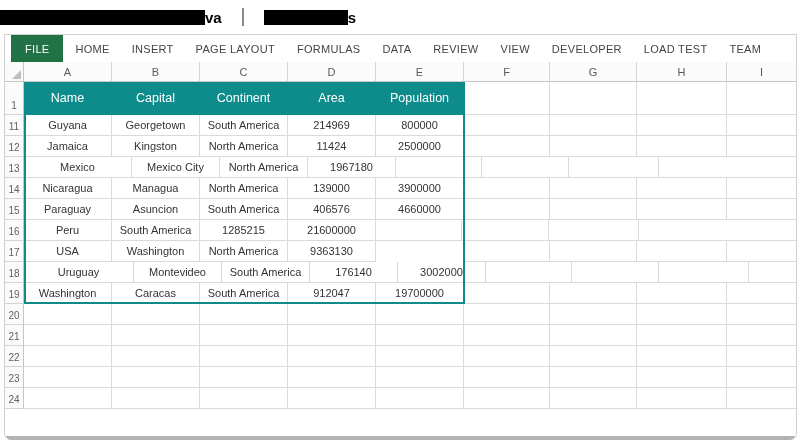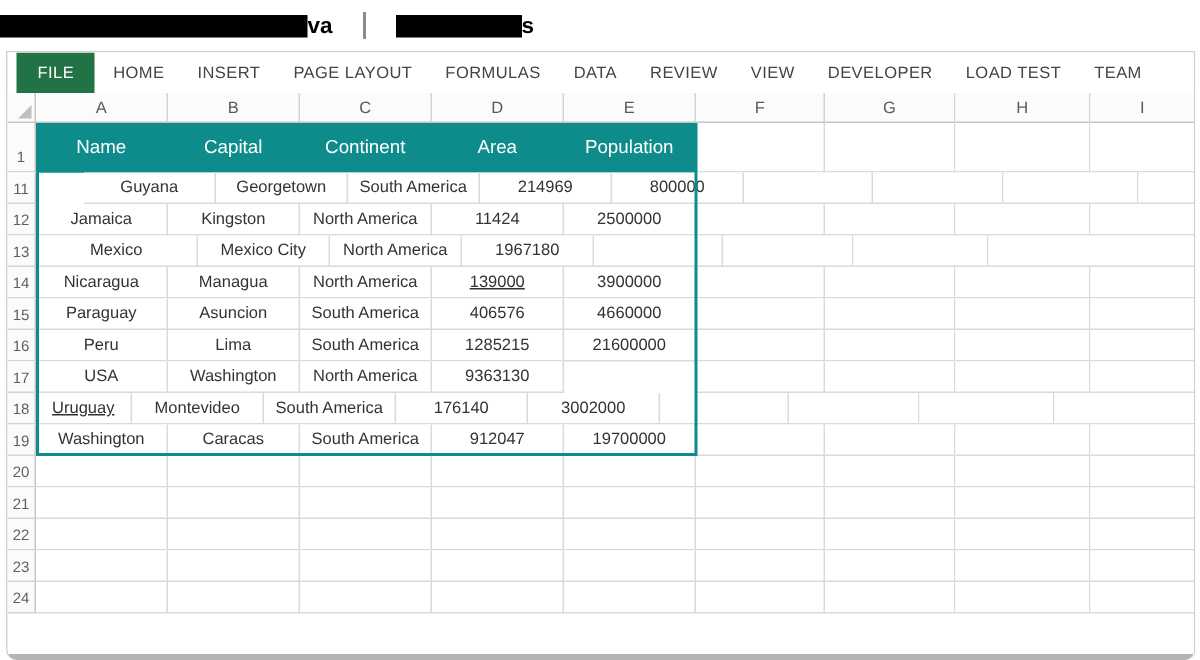--- a/index.html
+++ b/index.html
@@ -109,21 +109,21 @@
           <div class="cell teal" style="width: 88px;">Continent</div>
           <div class="cell teal" style="width: 88px;">Area</div>
           <div class="cell teal" style="width: 88px;">Population</div>
           <div class="cell" style="width: 86px;"></div>
           <div class="cell" style="width: 87px;"></div>
           <div class="cell" style="width: 90px;"></div>
           <div class="cell last"></div>
         </div>
         <div class="row r-data">
           <div class="row-num">11</div>
-          <div class="cell" style="width: 88px; margin-left: 32px;">Guyana</div>
+          <div class="cell" style="width: 88px;">Guyana</div>
           <div class="cell" style="width: 88px;">Georgetown</div>
           <div class="cell" style="width: 88px;">South America</div>
           <div class="cell" style="width: 88px;">214969</div>
           <div class="cell" style="width: 88px;">800000</div>
           <div class="cell" style="width: 86px;"></div>
           <div class="cell" style="width: 87px;"></div>
           <div class="cell" style="width: 90px;"></div>
           <div class="cell last"></div>
         </div>
         <div class="row r-data">
@@ -147,21 +147,21 @@
           <div class="cell" style="width: 86px;"></div>
           <div class="cell" style="width: 87px;"></div>
           <div class="cell" style="width: 90px;"></div>
           <div class="cell last"></div>
         </div>
         <div class="row r-data">
           <div class="row-num">14</div>
           <div class="cell" style="width: 88px;">Nicaragua</div>
           <div class="cell" style="width: 88px;">Managua</div>
           <div class="cell" style="width: 88px;">North America</div>
-          <div class="cell" style="width: 88px; text-decoration: underline;">139000</div>
+          <div class="cell" style="width: 88px;">139000</div>
           <div class="cell" style="width: 88px;">3900000</div>
           <div class="cell" style="width: 86px;"></div>
           <div class="cell" style="width: 87px;"></div>
           <div class="cell" style="width: 90px;"></div>
           <div class="cell last"></div>
         </div>
         <div class="row r-data">
           <div class="row-num">15</div>
           <div class="cell" style="width: 88px;">Paraguay</div>
           <div class="cell" style="width: 88px;">Asuncion</div>
@@ -169,21 +169,20 @@
           <div class="cell" style="width: 88px;">406576</div>
           <div class="cell" style="width: 88px;">4660000</div>
           <div class="cell" style="width: 86px;"></div>
           <div class="cell" style="width: 87px;"></div>
           <div class="cell" style="width: 90px;"></div>
           <div class="cell last"></div>
         </div>
         <div class="row r-data">
           <div class="row-num">16</div>
           <div class="cell" style="width: 88px;">Peru</div>
-          <div class="cell" style="width: 88px;">Lima</div>
           <div class="cell" style="width: 88px;">South America</div>
           <div class="cell" style="width: 88px;">1285215</div>
           <div class="cell" style="width: 88px;">21600000</div>
           <div class="cell" style="width: 86px;"></div>
           <div class="cell" style="width: 87px;"></div>
           <div class="cell" style="width: 90px;"></div>
           <div class="cell last"></div>
         </div>
         <div class="row r-data">
           <div class="row-num">17</div>
@@ -192,21 +191,21 @@
           <div class="cell" style="width: 88px;">North America</div>
           <div class="cell" style="width: 88px;">9363130</div>
           <div class="cell" style="width: 88px; margin-top: 32px;">249200000</div>
           <div class="cell" style="width: 86px;"></div>
           <div class="cell" style="width: 87px;"></div>
           <div class="cell" style="width: 90px;"></div>
           <div class="cell last"></div>
         </div>
         <div class="row r-data">
           <div class="row-num">18</div>
-          <div class="cell" style="width: 64px; text-decoration: underline;">Uruguay</div>
+          <div class="cell" style="width: 110px;">Uruguay</div>
           <div class="cell" style="width: 88px;">Montevideo</div>
           <div class="cell" style="width: 88px;">South America</div>
           <div class="cell" style="width: 88px;">176140</div>
           <div class="cell" style="width: 88px;">3002000</div>
           <div class="cell" style="width: 86px;"></div>
           <div class="cell" style="width: 87px;"></div>
           <div class="cell" style="width: 90px;"></div>
           <div class="cell last"></div>
         </div>
         <div class="row r-data">

